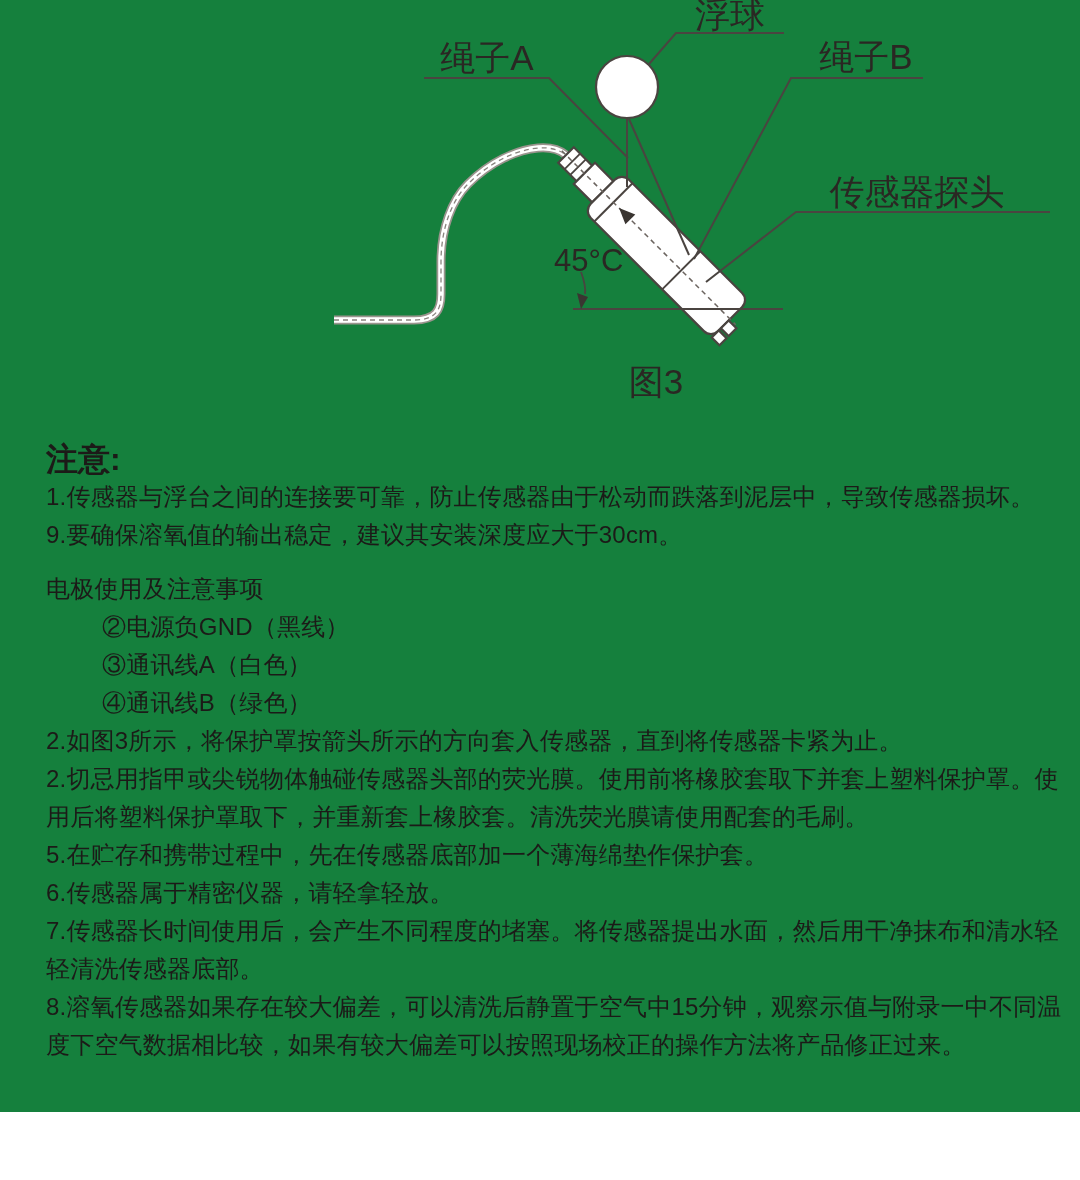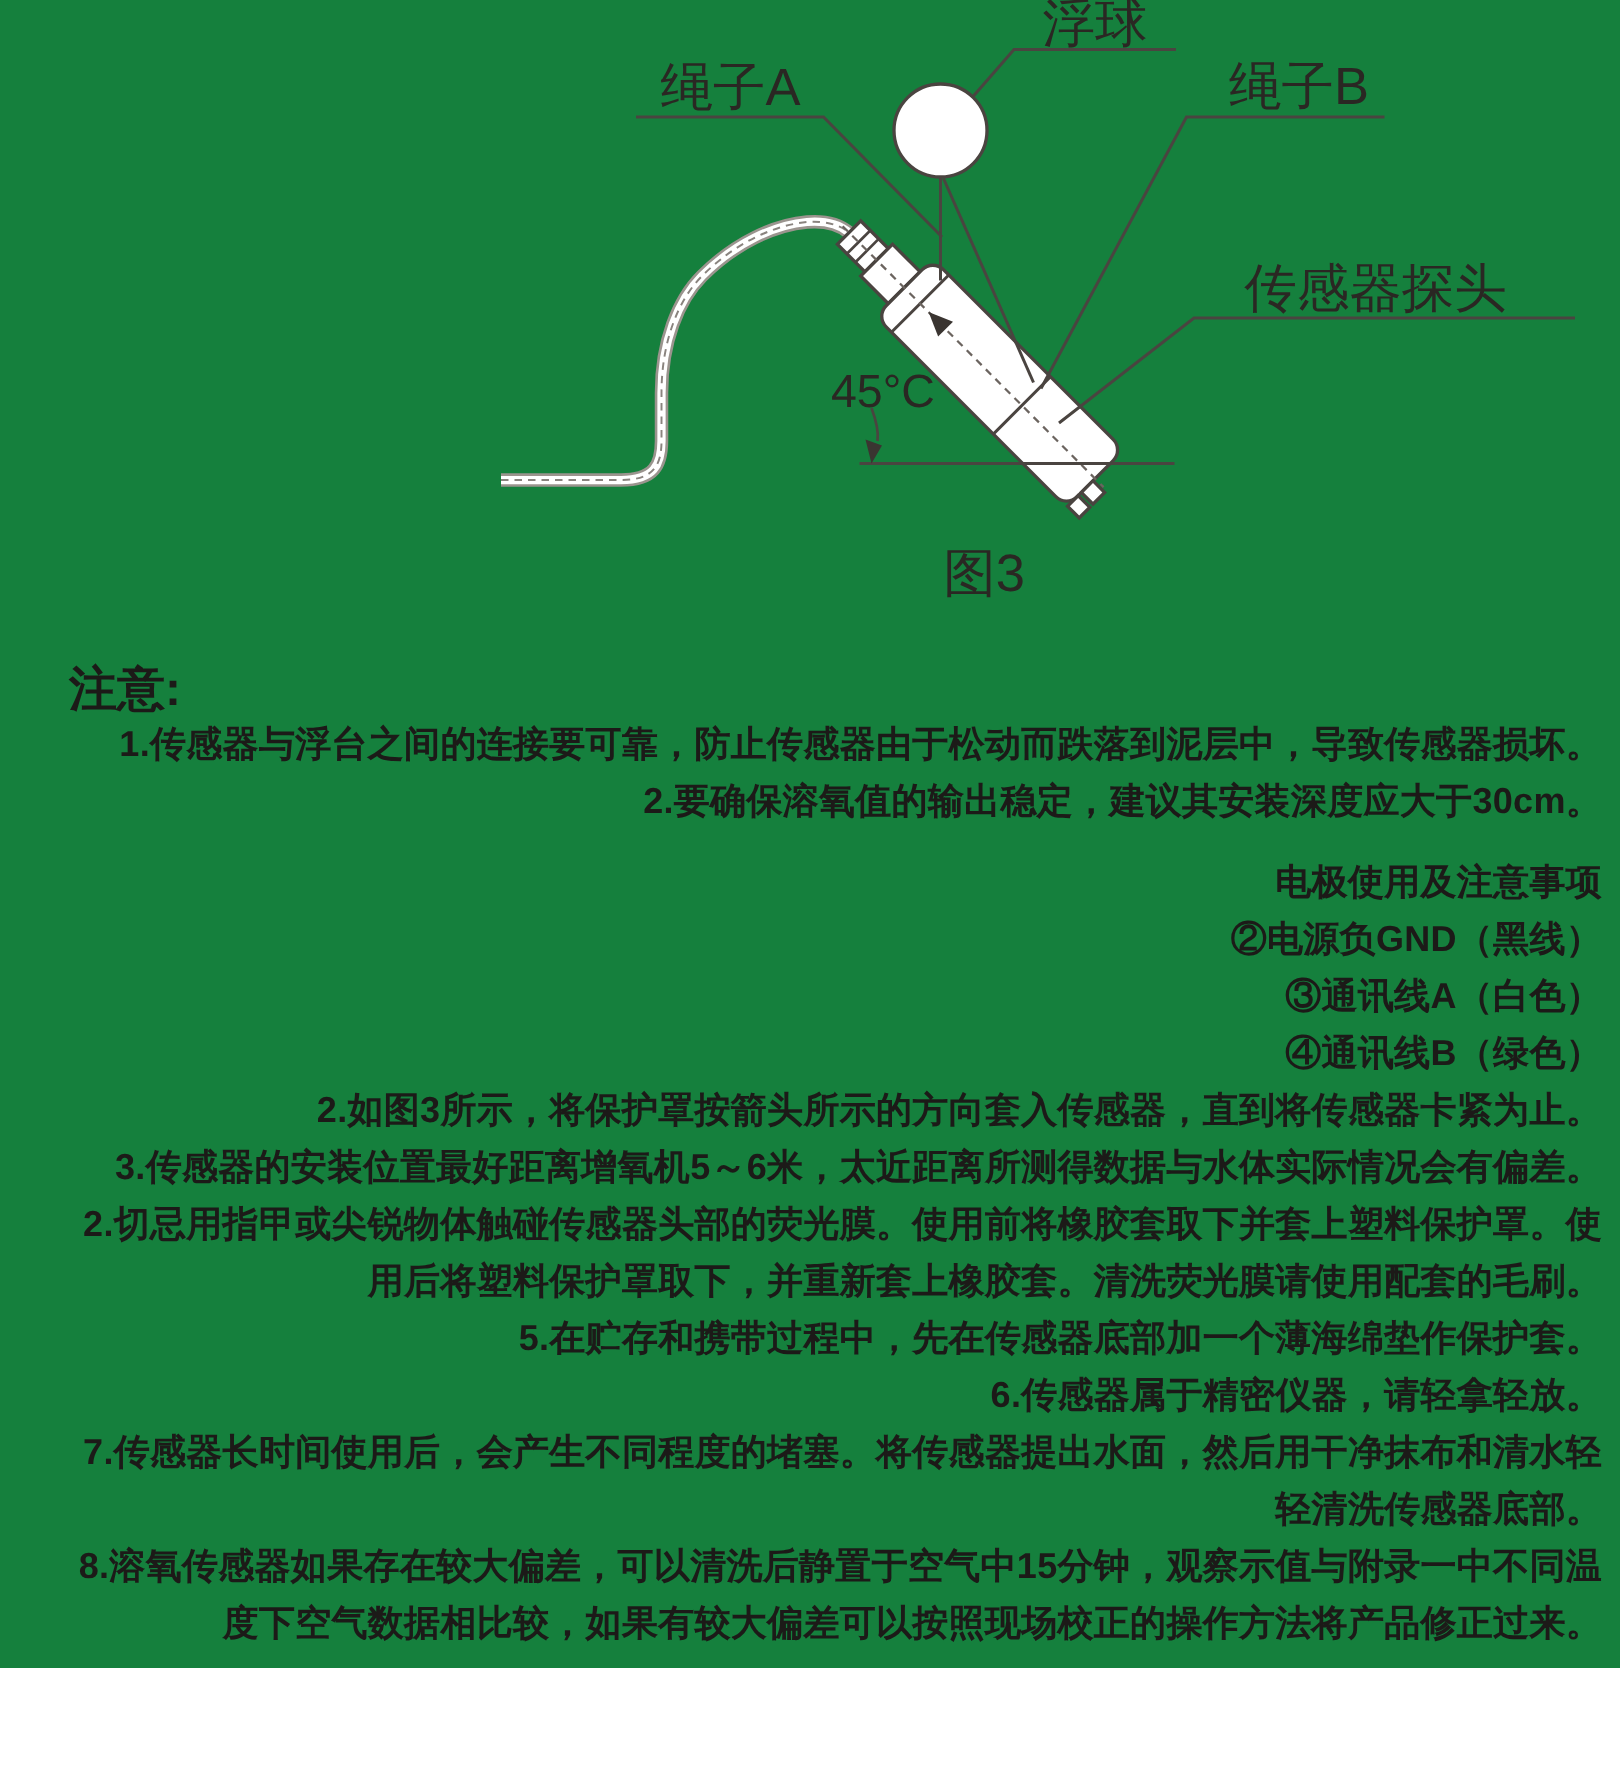--- a/index.html
+++ b/index.html
@@ -31,23 +31,22 @@
   .solid-fill{fill:#3a3531;stroke:none;}
   .textblock{
     position:absolute;left:46px;top:440px;width:1022px;
   }
   .notice-title{
     margin:0;
     font-size:32px;line-height:38px;font-weight:700;
   }
   .para{
     margin:0;
-    font-size:24px;line-height:38px;font-weight:700;
+    font-size:24px;line-height:38px;font-weight:400;
     letter-spacing:0.2px;
-    text-align:right;
   }
   .section-gap{margin-top:16px;}
   .sub{padding-left:56px;}
 </style>
 </head>
 <body>
 
 <div class="page">
 
   <svg class="diagram" viewBox="0 0 1080 432">
@@ -90,28 +89,27 @@
     <text class="lbl" x="487" y="70" text-anchor="middle">绳子A</text>
     <text class="lbl" x="866" y="69" text-anchor="middle">绳子B</text>
     <text class="lbl" x="917" y="204" text-anchor="middle">传感器探头</text>
     <text class="lbl-angle" x="554" y="271">45°C</text>
     <text class="lbl-caption" x="656" y="394" text-anchor="middle">图3</text>
   </svg>
 
   <div class="textblock">
     <h2 class="notice-title">注意:</h2>
     <p class="para">1.传感器与浮台之间的连接要可靠，防止传感器由于松动而跌落到泥层中，导致传感器损坏。</p>
-    <p class="para">2.要确保溶氧值的输出稳定，建议其安装深度应大于30cm。</p>
+    <p class="para">9.要确保溶氧值的输出稳定，建议其安装深度应大于30cm。</p>
 
     <p class="para section-gap">电极使用及注意事项</p>
     <p class="para sub">②电源负GND（黑线）</p>
     <p class="para sub">③通讯线A（白色）</p>
     <p class="para sub">④通讯线B（绿色）</p>
     <p class="para">2.如图3所示，将保护罩按箭头所示的方向套入传感器，直到将传感器卡紧为止。</p>
-    <p class="para">3.传感器的安装位置最好距离增氧机5～6米，太近距离所测得数据与水体实际情况会有偏差。</p>
     <p class="para">2.切忌用指甲或尖锐物体触碰传感器头部的荧光膜。使用前将橡胶套取下并套上塑料保护罩。使用后将塑料保护罩取下，并重新套上橡胶套。清洗荧光膜请使用配套的毛刷。</p>
     <p class="para">5.在贮存和携带过程中，先在传感器底部加一个薄海绵垫作保护套。</p>
     <p class="para">6.传感器属于精密仪器，请轻拿轻放。</p>
     <p class="para">7.传感器长时间使用后，会产生不同程度的堵塞。将传感器提出水面，然后用干净抹布和清水轻轻清洗传感器底部。</p>
     <p class="para">8.溶氧传感器如果存在较大偏差，可以清洗后静置于空气中15分钟，观察示值与附录一中不同温度下空气数据相比较，如果有较大偏差可以按照现场校正的操作方法将产品修正过来。</p>
   </div>
 
 </div>
 
 </body></html>

